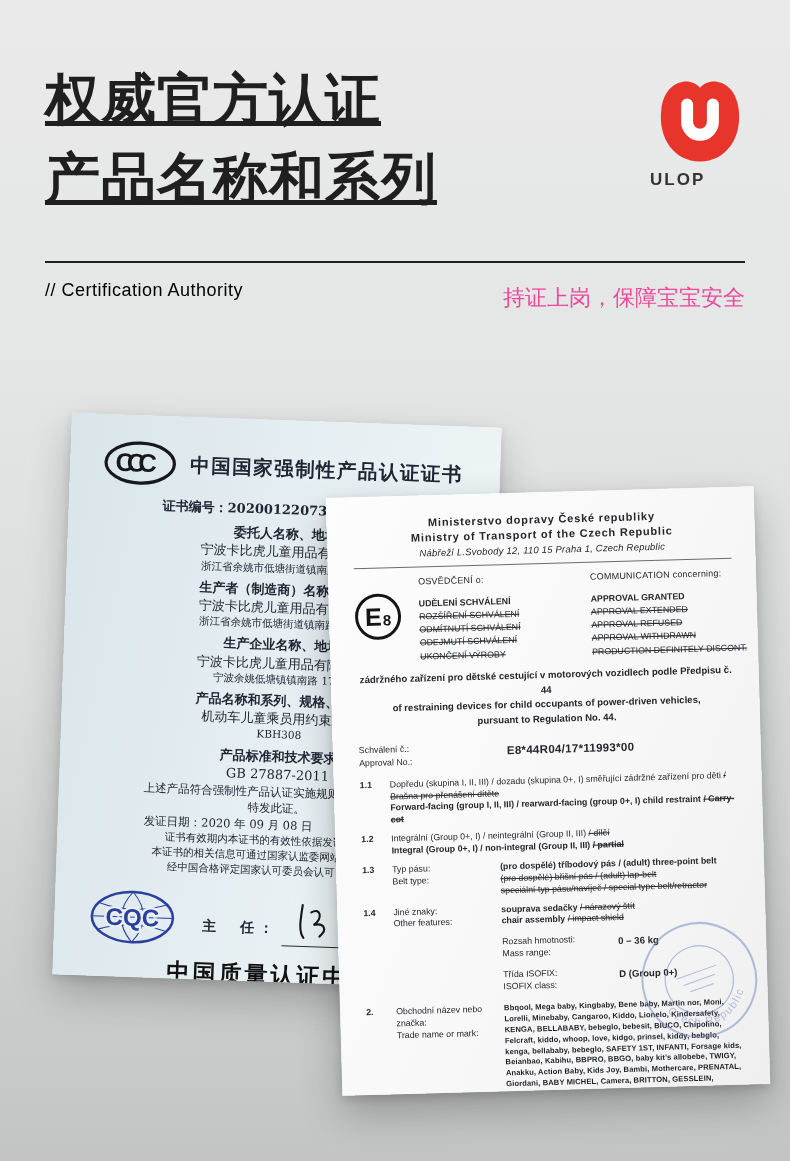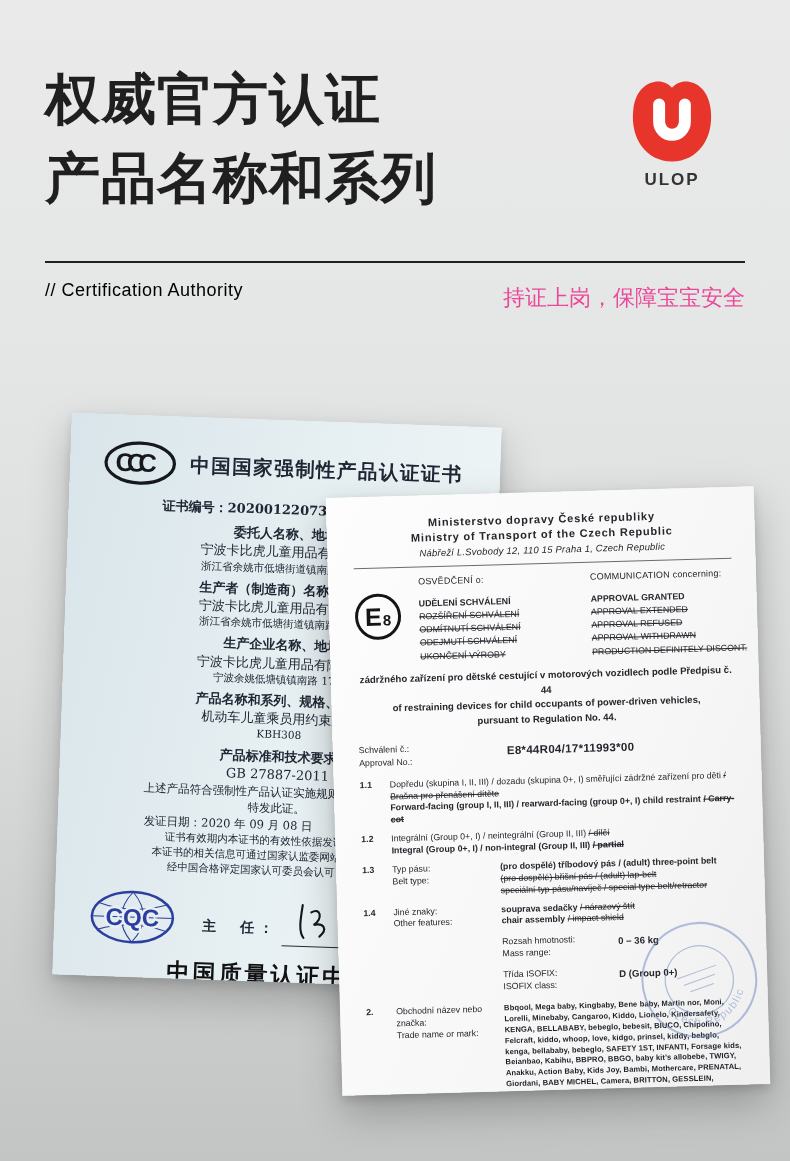--- a/index.html
+++ b/index.html
@@ -6,23 +6,23 @@
   html,body { width:790px; height:1161px; }
   body {
     font-family:"Liberation Sans", sans-serif;
     background:linear-gradient(180deg,#eaeaea 0%,#e5e6e6 28%,#dcdedd 58%,#cfd1d0 78%,#c3c5c4 100%);
     overflow:hidden; position:relative;
   }
   .page { position:absolute; inset:0; }
 
   
   .hero-title { position:absolute; left:45px; top:60px; font-size:55px; font-weight:700;
-    color:#1f1f1f; line-height:1.44; letter-spacing:1px; }
+    color:#1f1f1f; line-height:1.44; letter-spacing:1px;text-decoration:underline; }
   .hero-title div { white-space:nowrap; }
-  .brand { position:absolute; left:622px; top:74px; width:100px; text-align:center; }
+  .brand { position:absolute; left:650px; top:74px; width:100px; }
   .brand svg { width:92px; height:92px; display:block; margin:0 auto; }
   .brand-name { margin-top:4px; font-size:17px; font-weight:700; letter-spacing:2px; color:#333; }
   .rule { position:absolute; left:45px; width:700px; top:261px; height:2px; background:#202020; }
   .sub-en { position:absolute; left:45px; top:280px; font-size:18px; font-weight:400; color:#000000; letter-spacing:0.5px; }
   .sub-zh { position:absolute; right:45px; top:283px; font-size:22px; color:#ec4899; }
 
   
   .paper { position:absolute; overflow:hidden; }
   .cert-ccc { left:62px; top:420px; width:430px; height:562px;
     background:linear-gradient(100deg,#d9e5ea 0%,#e6eff2 50%,#f0f6f7 100%);

